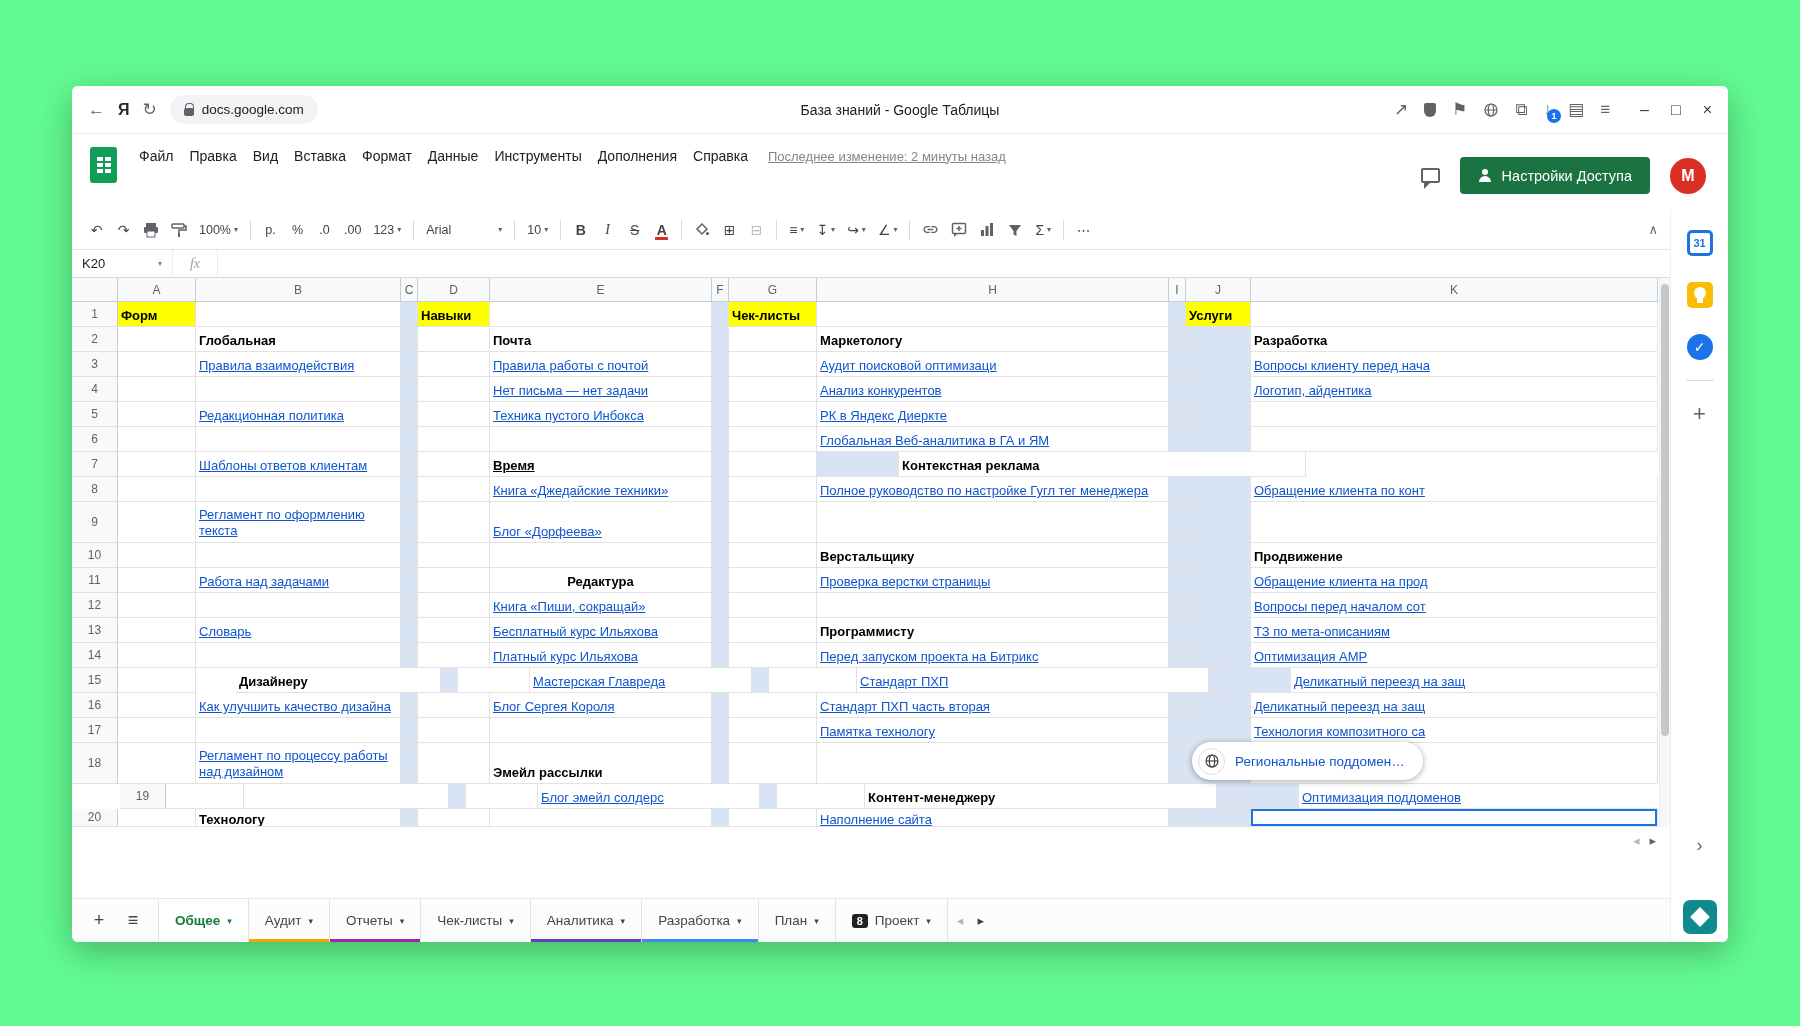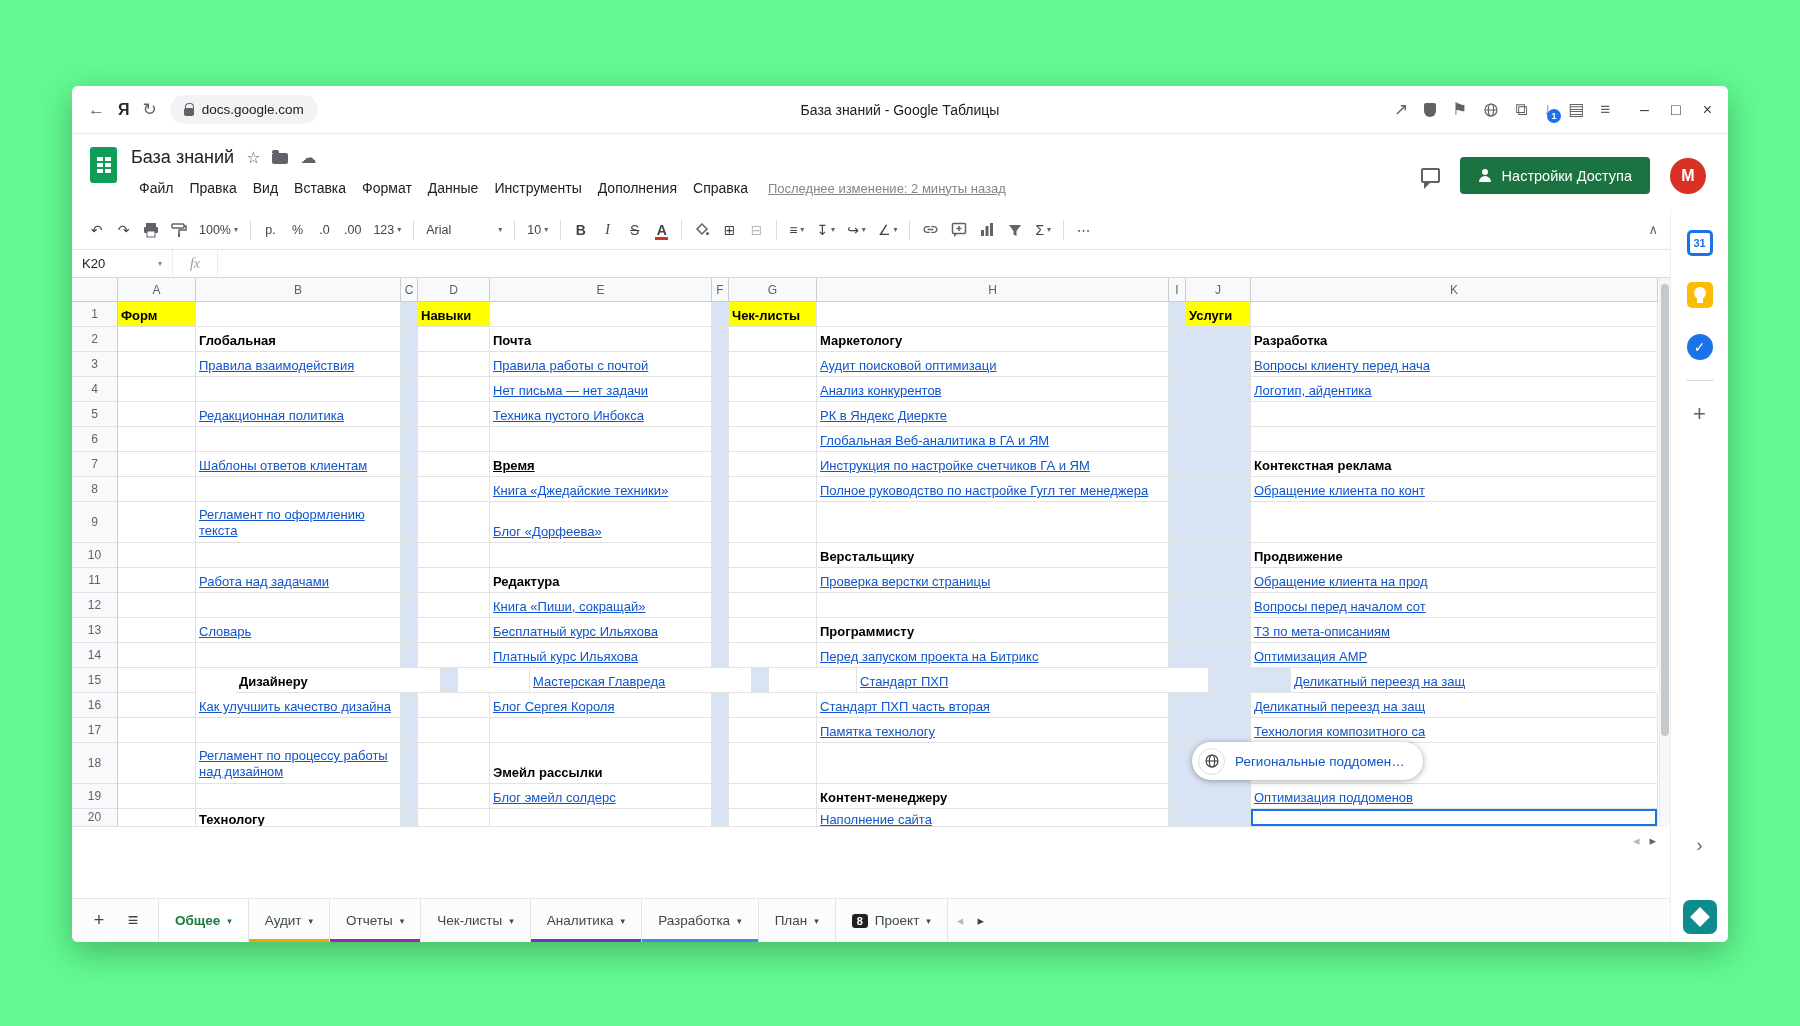--- a/index.html
+++ b/index.html
@@ -171,26 +171,20 @@
         <div class="logo-grid">
           <i></i>
           <i></i>
           <i></i>
           <i></i>
           <i></i>
           <i></i>
         </div>
       </div>
     <div class="head-main">
-      <div class="title-row">
-        <span class="doc-title">База знаний</span>
-        <span class="hicon">☆</span>
-        <span class="folder"></span>
-        <span class="hicon">☁</span>
-      </div>
       <div class="menu-row">
         <span style="display:flex;align-items:center">
             <span class="menu-item">Файл</span>
             <span class="menu-item">Правка</span>
             <span class="menu-item">Вид</span>
             <span class="menu-item">Вставка</span>
             <span class="menu-item">Формат</span>
             <span class="menu-item">Данные</span>
             <span class="menu-item">Инструменты</span>
             <span class="menu-item">Дополнения</span>
@@ -471,23 +465,20 @@
               <div class="cell link" style="width: 205px;">
                 <span>Шаблоны ответов клиентам</span>
               </div>
               <div class="cell shade" style="width: 17px;"></div>
               <div class="cell" style="width: 72px;"></div>
               <div class="cell bold" style="width: 222px; text-decoration: underline;">
                 <span>Время</span>
               </div>
               <div class="cell shade" style="width: 17px;"></div>
               <div class="cell" style="width: 88px;"></div>
-              <div class="cell link" style="width: 352px;">
-                <span>Инструкция по настройке счетчиков ГА и ЯМ</span>
-              </div>
               <div class="cell shade" style="width: 17px;"></div>
               <div class="cell shade" style="width: 65px;"></div>
               <div class="cell bold" style="width: 407px;">
                 <span>Контекстная реклама</span>
               </div>
             </div>
             <div class="row" style="height: 25px;">
               <div class="rowhdr">8</div>
               <div class="cell" style="width: 78px;"></div>
               <div class="cell" style="width: 205px;"></div>
@@ -544,21 +535,21 @@
               </div>
             </div>
             <div class="row" style="height: 25px;">
               <div class="rowhdr">11</div>
               <div class="cell" style="width: 78px;"></div>
               <div class="cell link" style="width: 205px;">
                 <span>Работа над задачами</span>
               </div>
               <div class="cell shade" style="width: 17px;"></div>
               <div class="cell" style="width: 72px;"></div>
-              <div class="cell bold" style="width: 222px;">
+              <div class="cell bold" style="width: 222px; justify-content: center;">
                 <span>Редактура</span>
               </div>
               <div class="cell shade" style="width: 17px;"></div>
               <div class="cell" style="width: 88px;"></div>
               <div class="cell link" style="width: 352px;">
                 <span>Проверка верстки страницы</span>
               </div>
               <div class="cell shade" style="width: 17px;"></div>
               <div class="cell shade" style="width: 65px;"></div>
               <div class="cell link" style="width: 407px;">
@@ -698,21 +689,21 @@
               <div class="cell bold" style="width: 222px;">
                 <span>Эмейл рассылки</span>
               </div>
               <div class="cell shade" style="width: 17px;"></div>
               <div class="cell" style="width: 88px;"></div>
               <div class="cell" style="width: 352px;"></div>
               <div class="cell shade" style="width: 17px;"></div>
               <div class="cell shade" style="width: 65px;"></div>
               <div class="cell" style="width: 407px;"></div>
             </div>
-            <div class="row" style="height: 25px;">
+            <div class="row" style="height: 25px; padding-left: 48px;">
               <div class="rowhdr">19</div>
               <div class="cell" style="width: 78px;"></div>
               <div class="cell" style="width: 205px;"></div>
               <div class="cell shade" style="width: 17px;"></div>
               <div class="cell" style="width: 72px;"></div>
               <div class="cell link" style="width: 222px;">
                 <span>Блог эмейл солдерс</span>
               </div>
               <div class="cell shade" style="width: 17px;"></div>
               <div class="cell" style="width: 88px;"></div>

